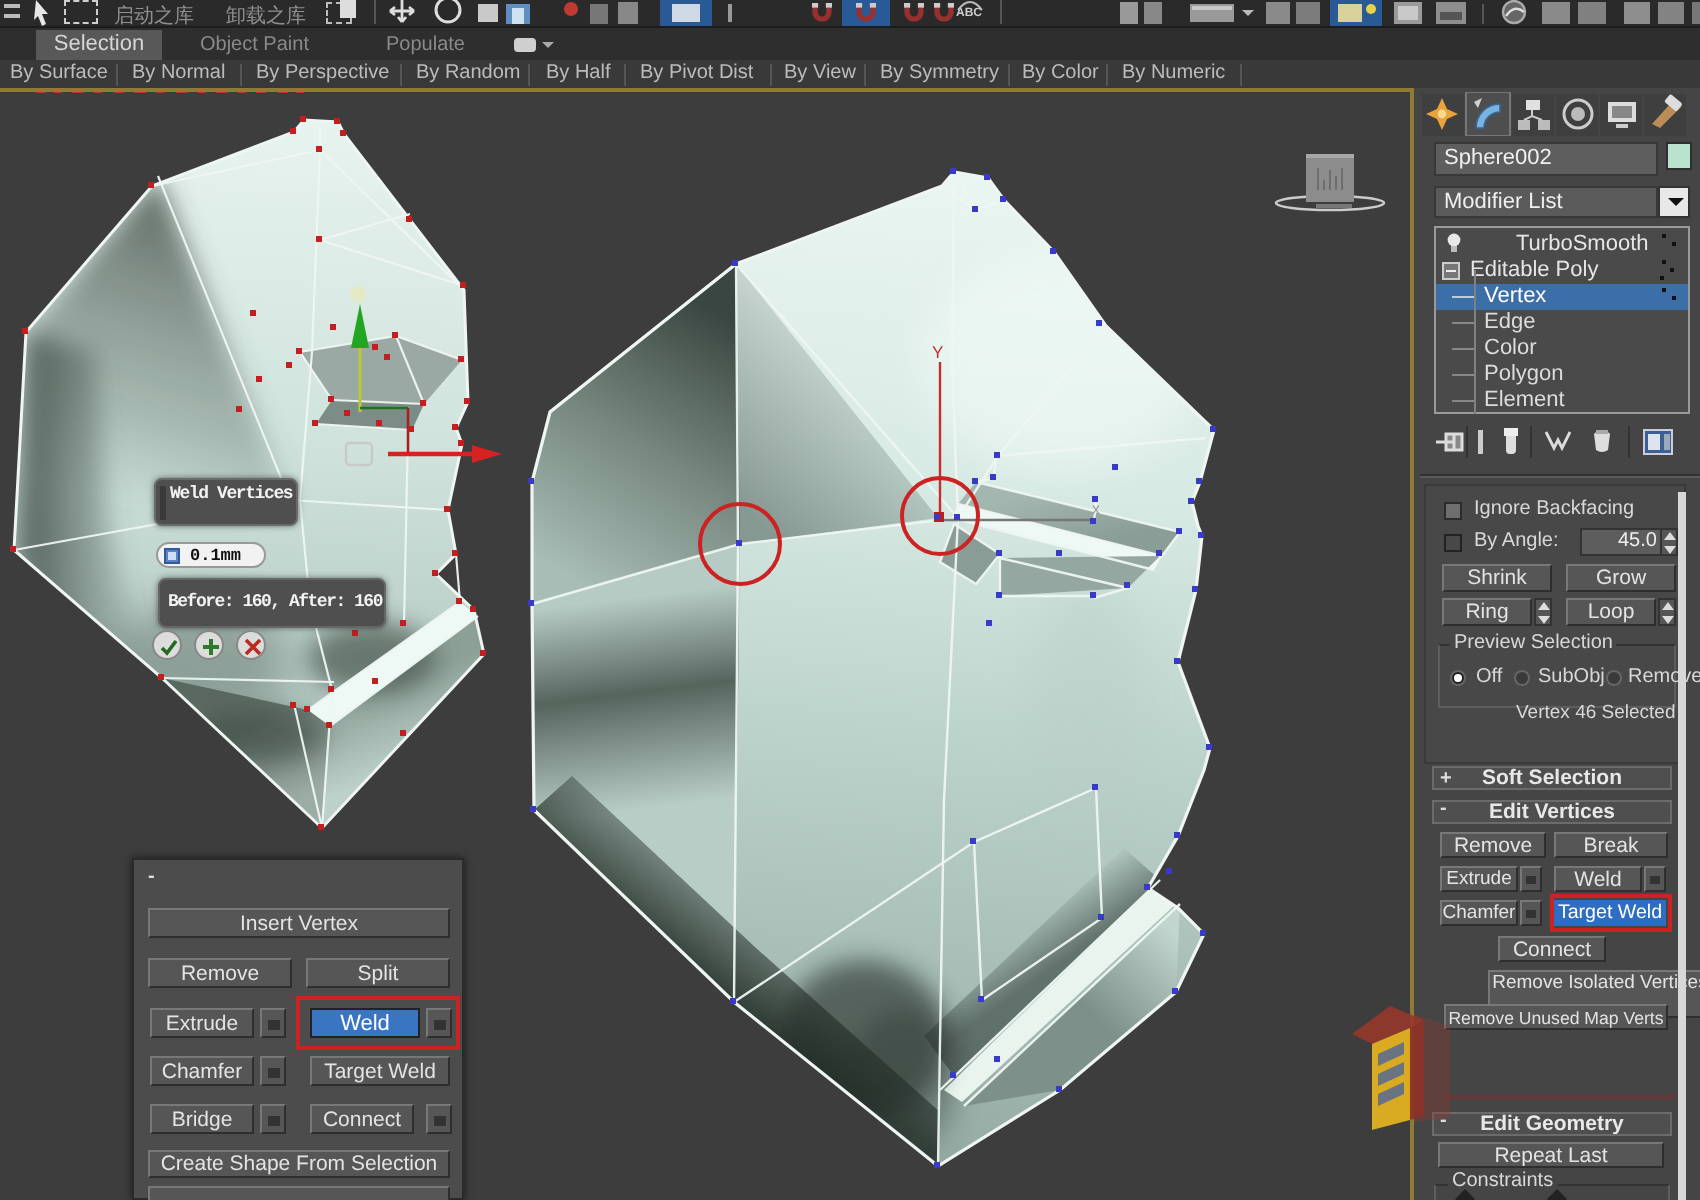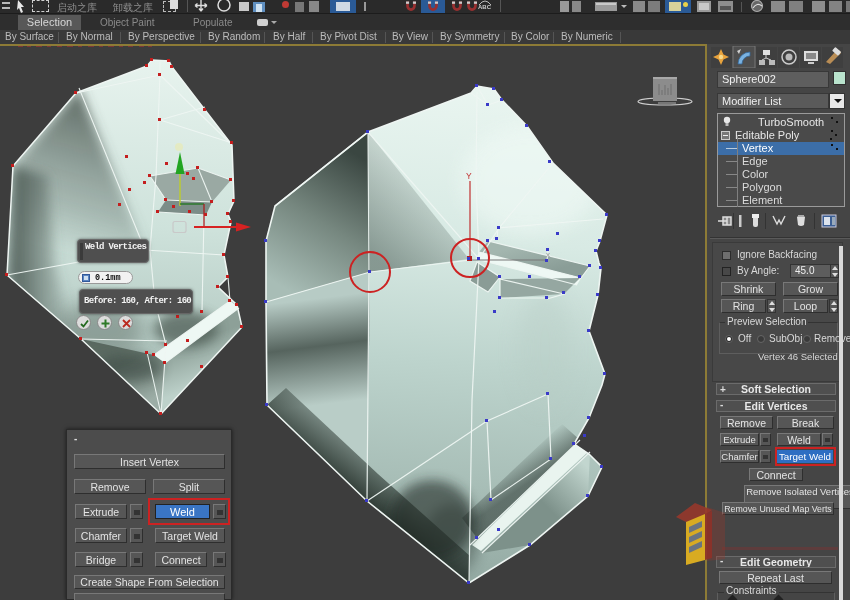--- a/index.html
+++ b/index.html
@@ -594,21 +594,21 @@
         <rect x="99" y="2" width="1" height="16" fill="#333"></rect>
       </svg>
     </div>
     <div style="left:3px;top:193px;width:140px;height:2px;background:#333;border-bottom:1px solid #5a5a5a;"></div>
 
     <div style="left:5px;top:198px;width:131px;height:140px;background:#484848;border:1px solid #3a3a3a;">
       <i style="left:9px;top:8px;width:9px;height:9px;background:#6e6e6e;border:1px solid #2c2c2c;"></i>
       <span class="lbl" style="left:24px;top:6px;">Ignore Backfacing</span>
       <i style="left:9px;top:24px;width:9px;height:9px;background:#484848;border:1px solid #222;"></i>
       <span class="lbl" style="left:24px;top:22px;">By Angle:</span>
-      <div style="left:77px;top:21px;width:44px;height:14px;background:#5d5d5d;border:1px solid #333;color:#eee;font-size:10px;line-height:12px;padding-left:4px;">45.0</div>
+      <div style="left:77px;top:21px;width:44px;height:14px;background:#5d5d5d;border:1px solid #333;color:#eee;font-size:10px;line-height:12px;padding-left:18px;">45.0</div>
       <div style="left:117px;top:21px;width:9px;height:14px;background:#565656;border:1px solid #333;">
         <i style="left:1px;top:1px;border-width:0 3px 4px 3px;border-style:solid;border-color:transparent;border-bottom-color:#ddd;"></i>
         <i style="left:1px;top:8px;border-width:4px 3px 0 3px;border-style:solid;border-color:transparent;border-top-color:#ddd;"></i>
       </div>
       <div class="b3" style="left:8px;top:39px;width:55px;height:14px;">Shrink</div>
       <div class="b3" style="left:70px;top:39px;width:55px;height:14px;">Grow</div>
       <div class="b3" style="left:8px;top:56px;width:45px;height:14px;">Ring</div>
       <div style="left:54px;top:56px;width:9px;height:14px;background:#565656;border:1px solid #333;">
         <i style="left:1px;top:1px;border-width:0 3px 4px 3px;border-style:solid;border-color:transparent;border-bottom-color:#ddd;"></i>
         <i style="left:1px;top:8px;border-width:4px 3px 0 3px;border-style:solid;border-color:transparent;border-top-color:#ddd;"></i>

